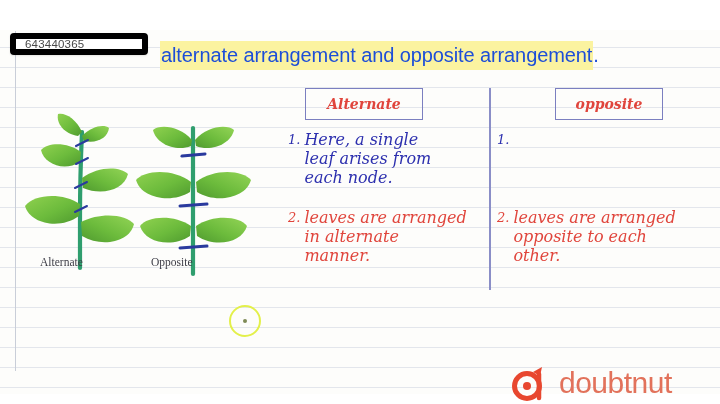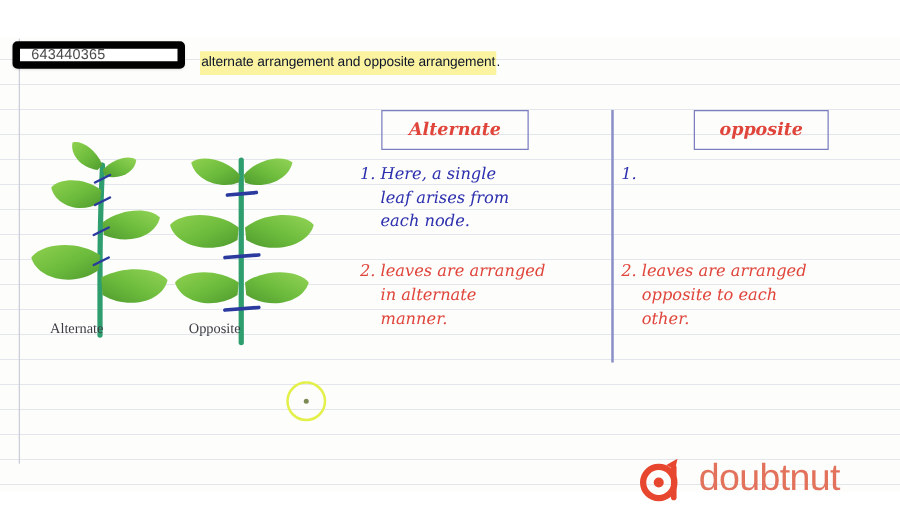--- a/index.html
+++ b/index.html
@@ -68,22 +68,22 @@
     box-sizing: border-box;
     font-size: 11.5px;
     color: #4a4a4a;
     letter-spacing: 0.2px;
   }
   
   .title {
     position: absolute;
     left: 160px;
     top: 44px;
-    font-size: 11px;
-    color: #0f172a;
+    font-size: 20px;
+    color: #1d4ed8;
     white-space: nowrap;
     letter-spacing: -0.1px;
   }
   .title .hl {
     background: #fbf3a0;
     padding: 3px 1px 4px 1px;
   }
   .title .tail {
     padding: 3px 1px 4px 0;
   }
@@ -92,21 +92,21 @@
     position: absolute;
     left: 20px;
     top: 96px;
     width: 265px;
     height: 190px;
   }
   
   .hw {
     font-family: "DejaVu Serif", serif;
     font-style: italic;
-    font-size: 13px;
+    font-size: 16px;
     line-height: 19px;
     white-space: pre-line;
   }
   .hw-blue { color: #2c2fae; }
   .hw-red { color: #e0453c; }
   .hdr-box {
     position: absolute;
     border: 1.4px solid #7b7fc0;
     background: transparent;
     display: flex;

